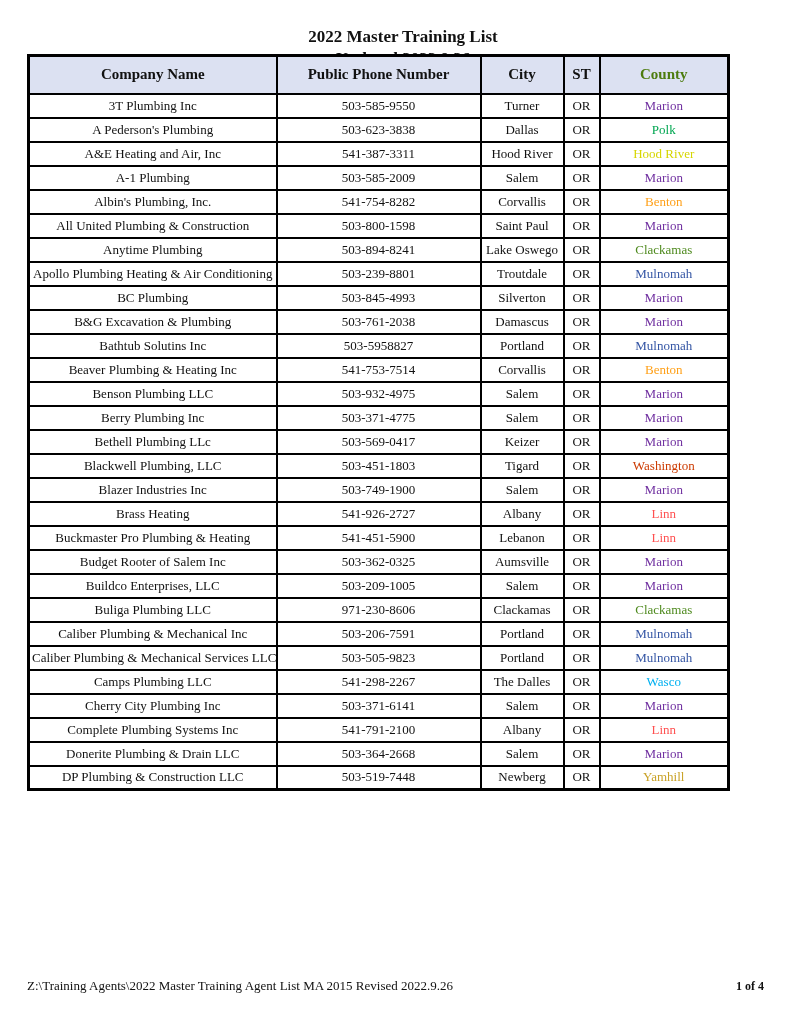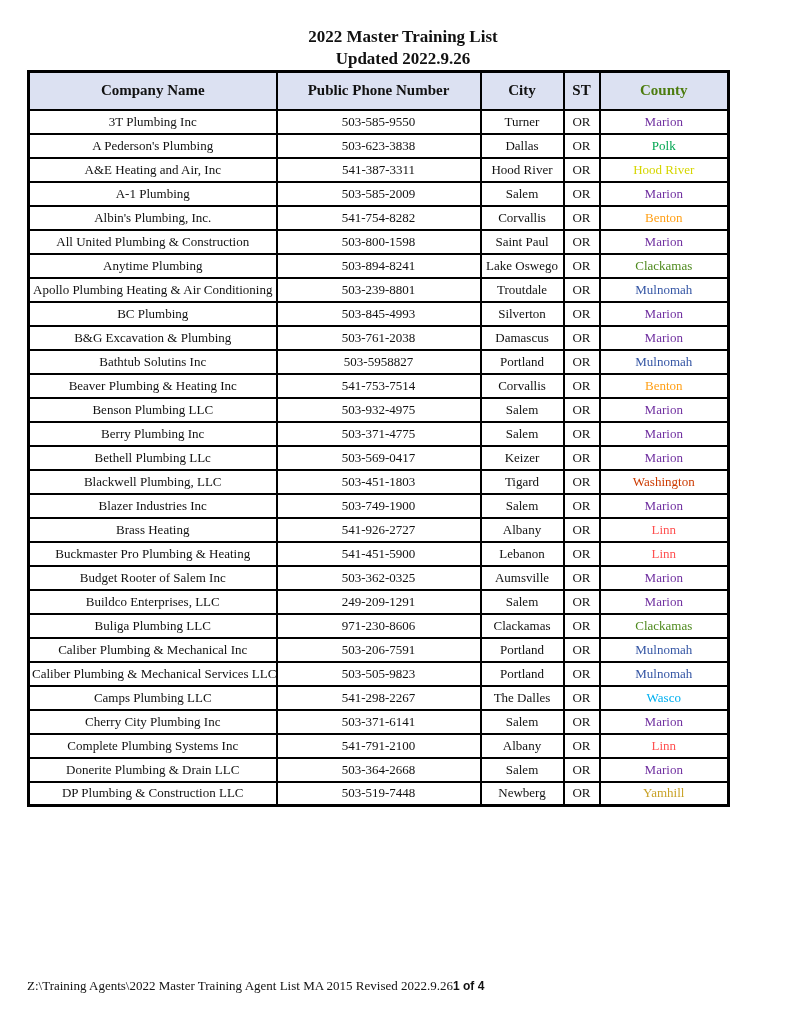--- a/index.html
+++ b/index.html
@@ -22,21 +22,21 @@
   }
   .title-line {
     font-size: 17px;
     font-weight: 700;
     line-height: 22px;
     color: #111111;
     padding-left: 15px;
   }
   table.training-table {
     position: absolute;
-    top: 70px;
+    top: 54px;
     left: 27px;
     width: 700px;
     border-collapse: collapse;
     table-layout: fixed;
     border: 3px solid #000000;
   }
   table.training-table th,
   table.training-table td {
     border: 2px solid #000000;
     text-align: center;
@@ -59,29 +59,30 @@
   col.c-phone   { width: 204px; }
   col.c-city    { width: 83px; }
   col.c-st      { width: 36px; }
   col.c-county  { width: 129px; }
   .footer {
     position: absolute;
     top: 978px;
     left: 27px;
     width: 737px;
     display: flex;
+    justify-content: space-between;
     align-items: baseline;
   }
   .footer-path {
     font-family: "Liberation Serif", serif;
     font-size: 13px;
     color: #111111;
   }
   .footer-page {
-    font-family: Liberation Sans, sans-serif;
+    font-family: Liberation Serif, serif;
     font-size: 12px;
     font-weight: 700;
     color: #111111;
   }
 </style>
 </head>
 <body>
 
 <div class="title-block">
   <div class="title-line">2022 Master Training List</div>
@@ -241,21 +242,21 @@
       </tr>
       <tr>
         <td>Budget Rooter of Salem Inc</td>
         <td>503-362-0325</td>
         <td>Aumsville</td>
         <td>OR</td>
         <td style="color: rgb(112, 48, 160);">Marion</td>
       </tr>
       <tr>
         <td>Buildco Enterprises, LLC</td>
-        <td>249-209-1291</td>
+        <td>503-209-1005</td>
         <td>Salem</td>
         <td>OR</td>
         <td style="color: rgb(112, 48, 160);">Marion</td>
       </tr>
       <tr>
         <td>Buliga Plumbing LLC</td>
         <td>971-230-8606</td>
         <td>Clackamas</td>
         <td>OR</td>
         <td style="color: rgb(78, 138, 30);">Clackamas</td>

